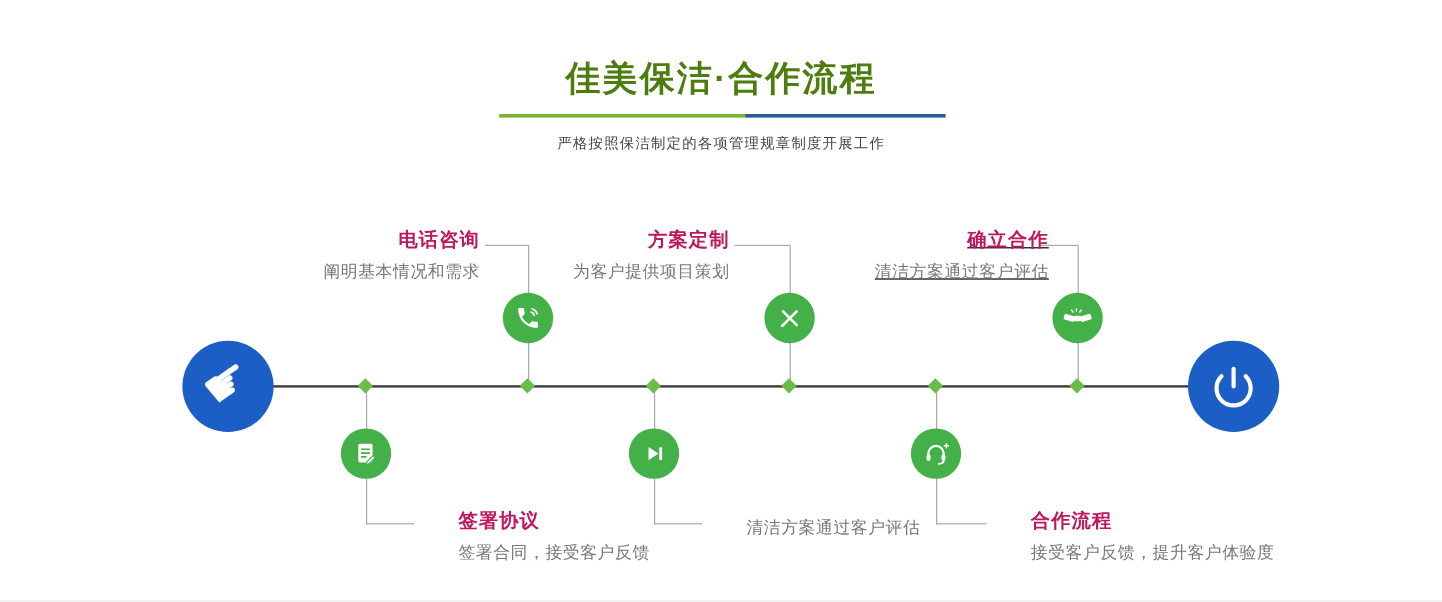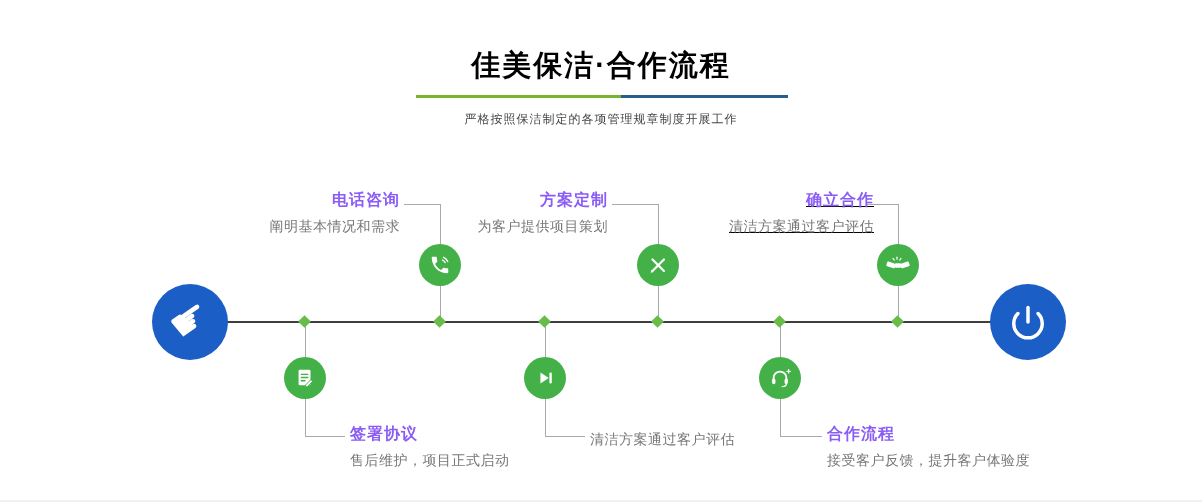--- a/index.html
+++ b/index.html
@@ -7,21 +7,21 @@
   body { font-family:"Liberation Sans","DejaVu Sans",sans-serif; }
   .canvas {
     position:relative; width:1202px; height:502px; margin:0 auto;
     background:#ffffff; overflow:hidden;
   }
 
   
   .title {
     position:absolute; top:46px; left:0; width:100%;
     text-align:center; font-size:29px; font-weight:bold;
-    color:#000000; letter-spacing:2px;
+    color:#4d7c0f; letter-spacing:2px;
   }
   .title-underline { position:absolute; top:95px; left:416px; width:372px; height:3px; display:flex; }
   .underline-green { width:205px; height:100%; background:#79b42c; }
   .underline-blue  { width:167px; height:100%; background:#265f8d; }
   .subtitle {
     position:absolute; top:111px; left:0; width:100%;
     text-align:center; font-size:12px; color:#454545; letter-spacing:1px;
   }
 
   
@@ -45,22 +45,22 @@
   }
 
   .node {
     position:absolute; width:42px; height:42px; border-radius:50%;
     background:#43b148; z-index:4;
     display:flex; align-items:center; justify-content:center;
   }
 
   
   .step-top    { position:absolute; text-align:right; z-index:2; }
-  .step-bottom { position:absolute; text-align:left;  z-index:2; }
-  .step-label  { font-size:16px; font-weight:bold; color:#8b5cf6; letter-spacing:1px; }
+  .step-bottom { position:absolute; text-align:left;  z-index:2;margin-left:32px; }
+  .step-label  { font-size:16px; font-weight:bold; color:#be185d; letter-spacing:1px; }
   .step-desc   { font-size:14px; color:#777777; margin-top:7px; letter-spacing:.5px; white-space:nowrap; }
 
   .bottom-edge { position:absolute; left:0; bottom:0; width:100%; height:2px; background:#f1f1f1; }
 </style>
 </head>
 <body>
 
 <div class="canvas">
 
   <div class="title">佳美保洁·合作流程</div>
@@ -191,21 +191,21 @@
     <div class="step-label">方案定制</div>
     <div class="step-desc">为客户提供项目策划</div>
   </div>
   <div class="step-top" style="right:328px; top:190px;text-decoration:underline;">
     <div class="step-label">确立合作</div>
     <div class="step-desc">清洁方案通过客户评估</div>
   </div>
 
   <div class="step-bottom" style="left:350px; top:424px;">
     <div class="step-label">签署协议</div>
-    <div class="step-desc">售后维护，项目正式启动</div>
+    <div class="step-desc">签署合同，接受客户反馈</div>
   </div>
   <div class="step-bottom" style="left:590px; top:424px;">
     <div class="step-desc">清洁方案通过客户评估</div>
   </div>
   <div class="step-bottom" style="left:827px; top:424px;">
     <div class="step-label">合作流程</div>
     <div class="step-desc">接受客户反馈，提升客户体验度</div>
   </div>
 
   <div class="bottom-edge"></div>

